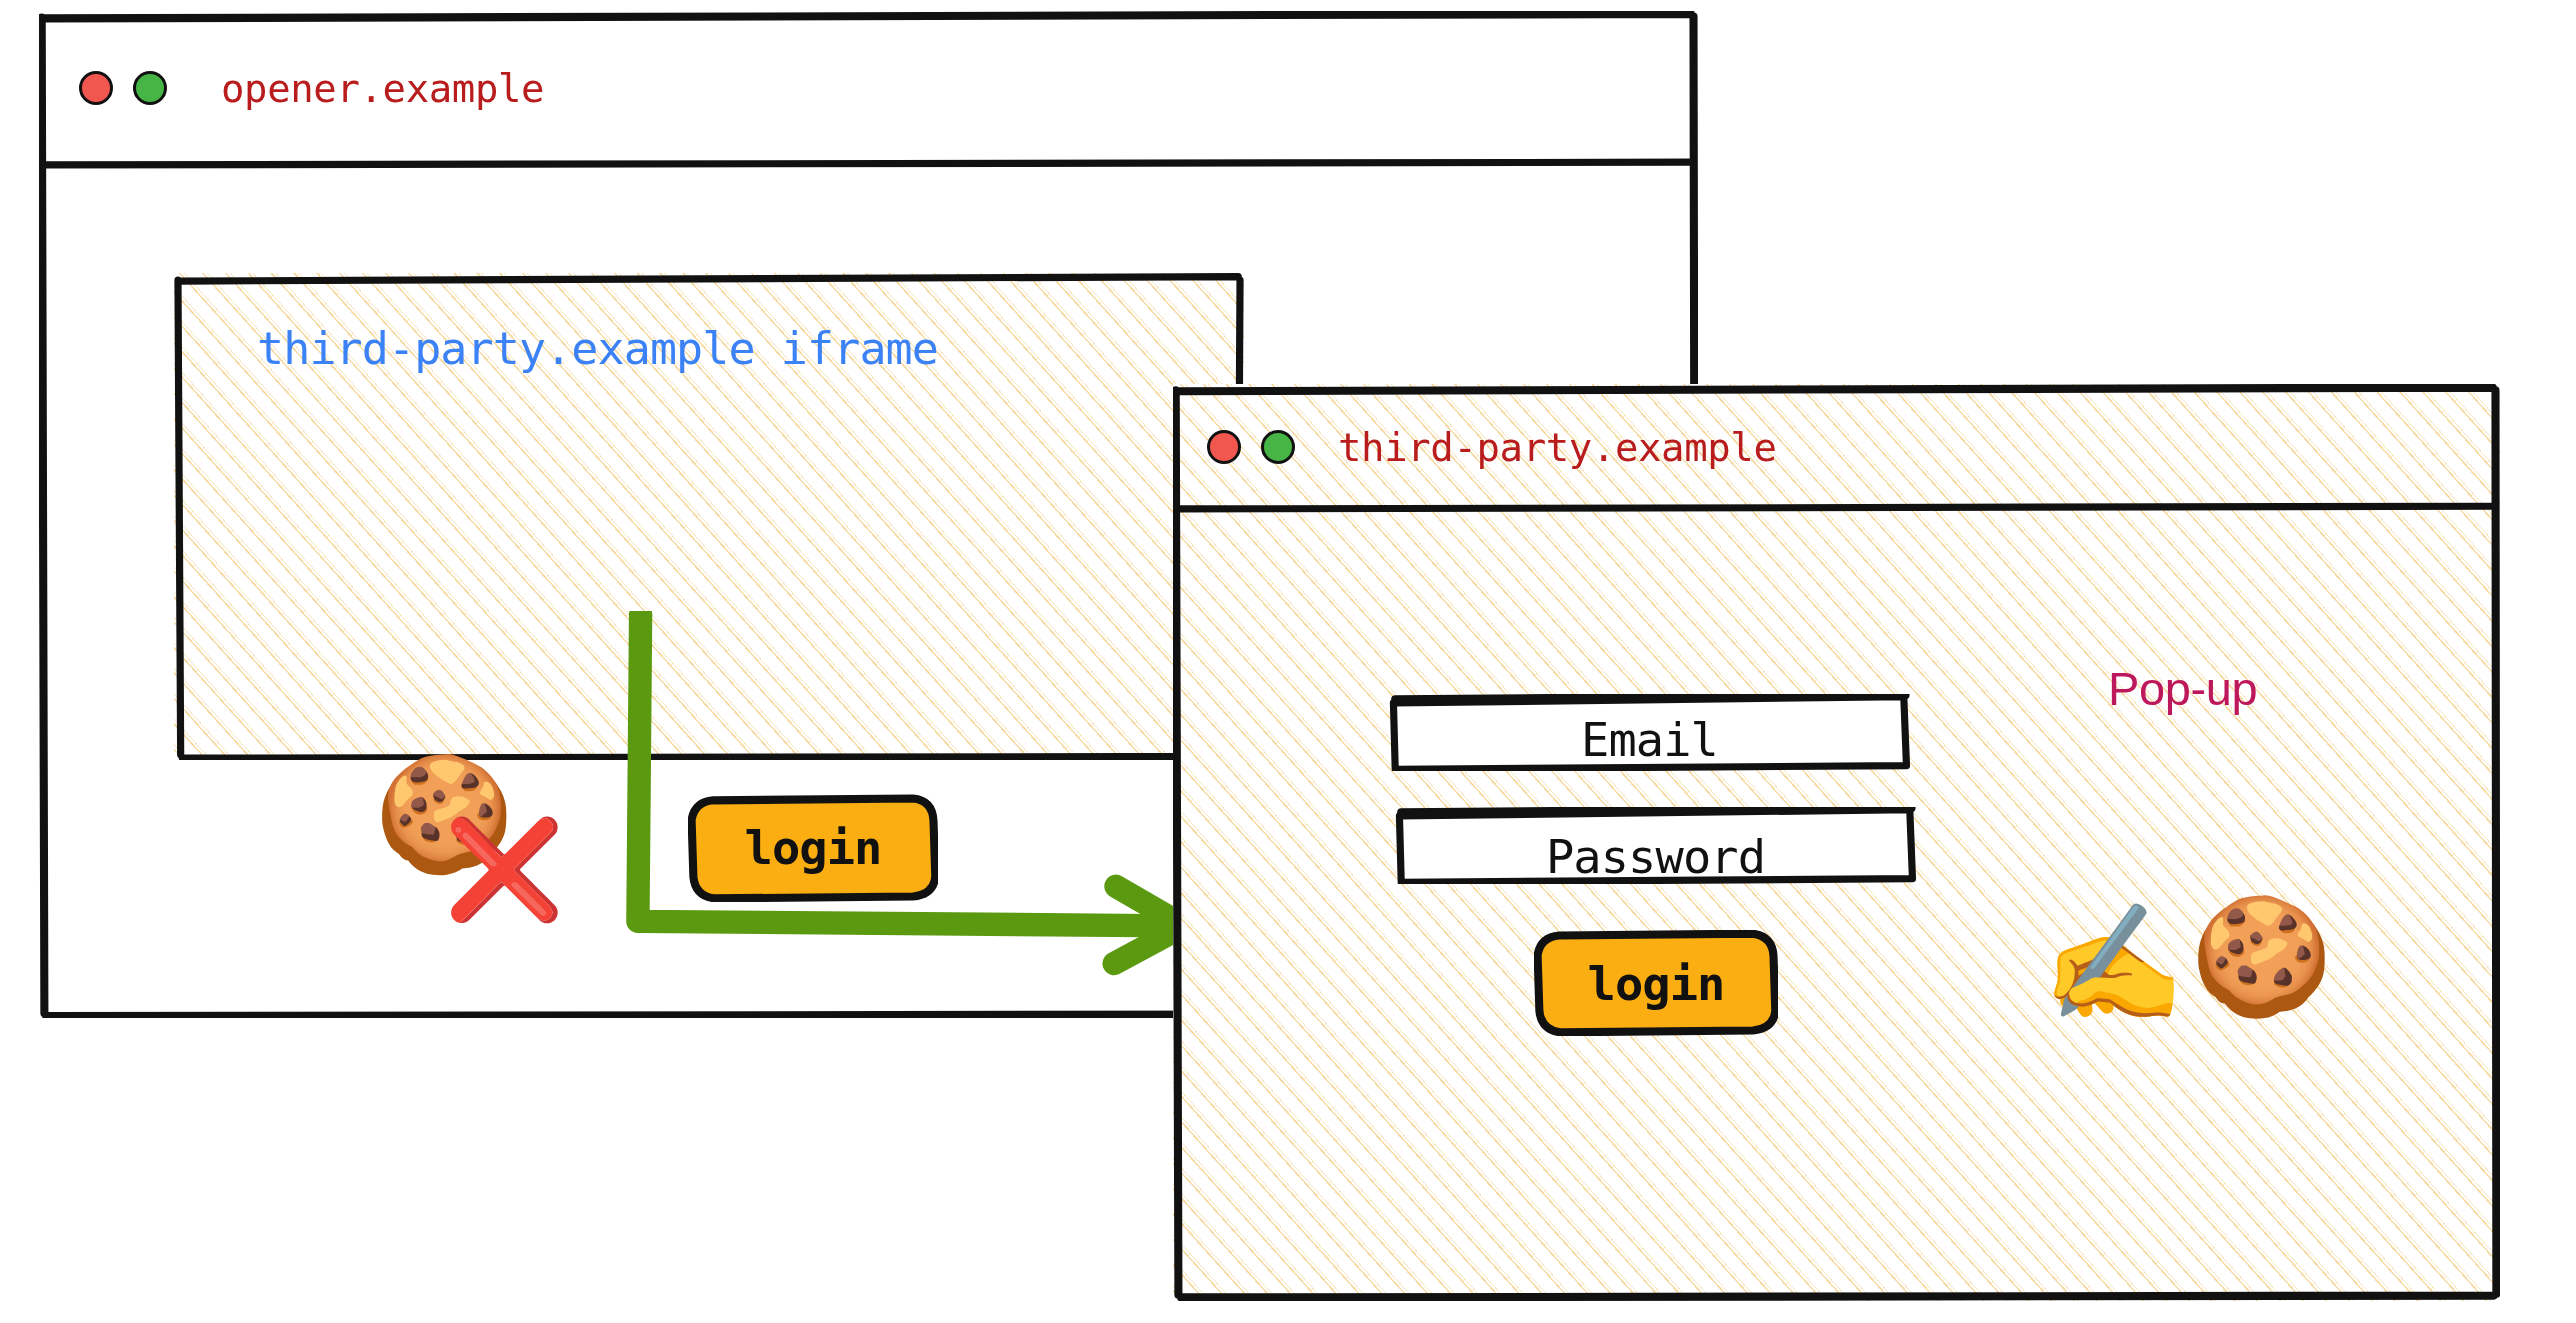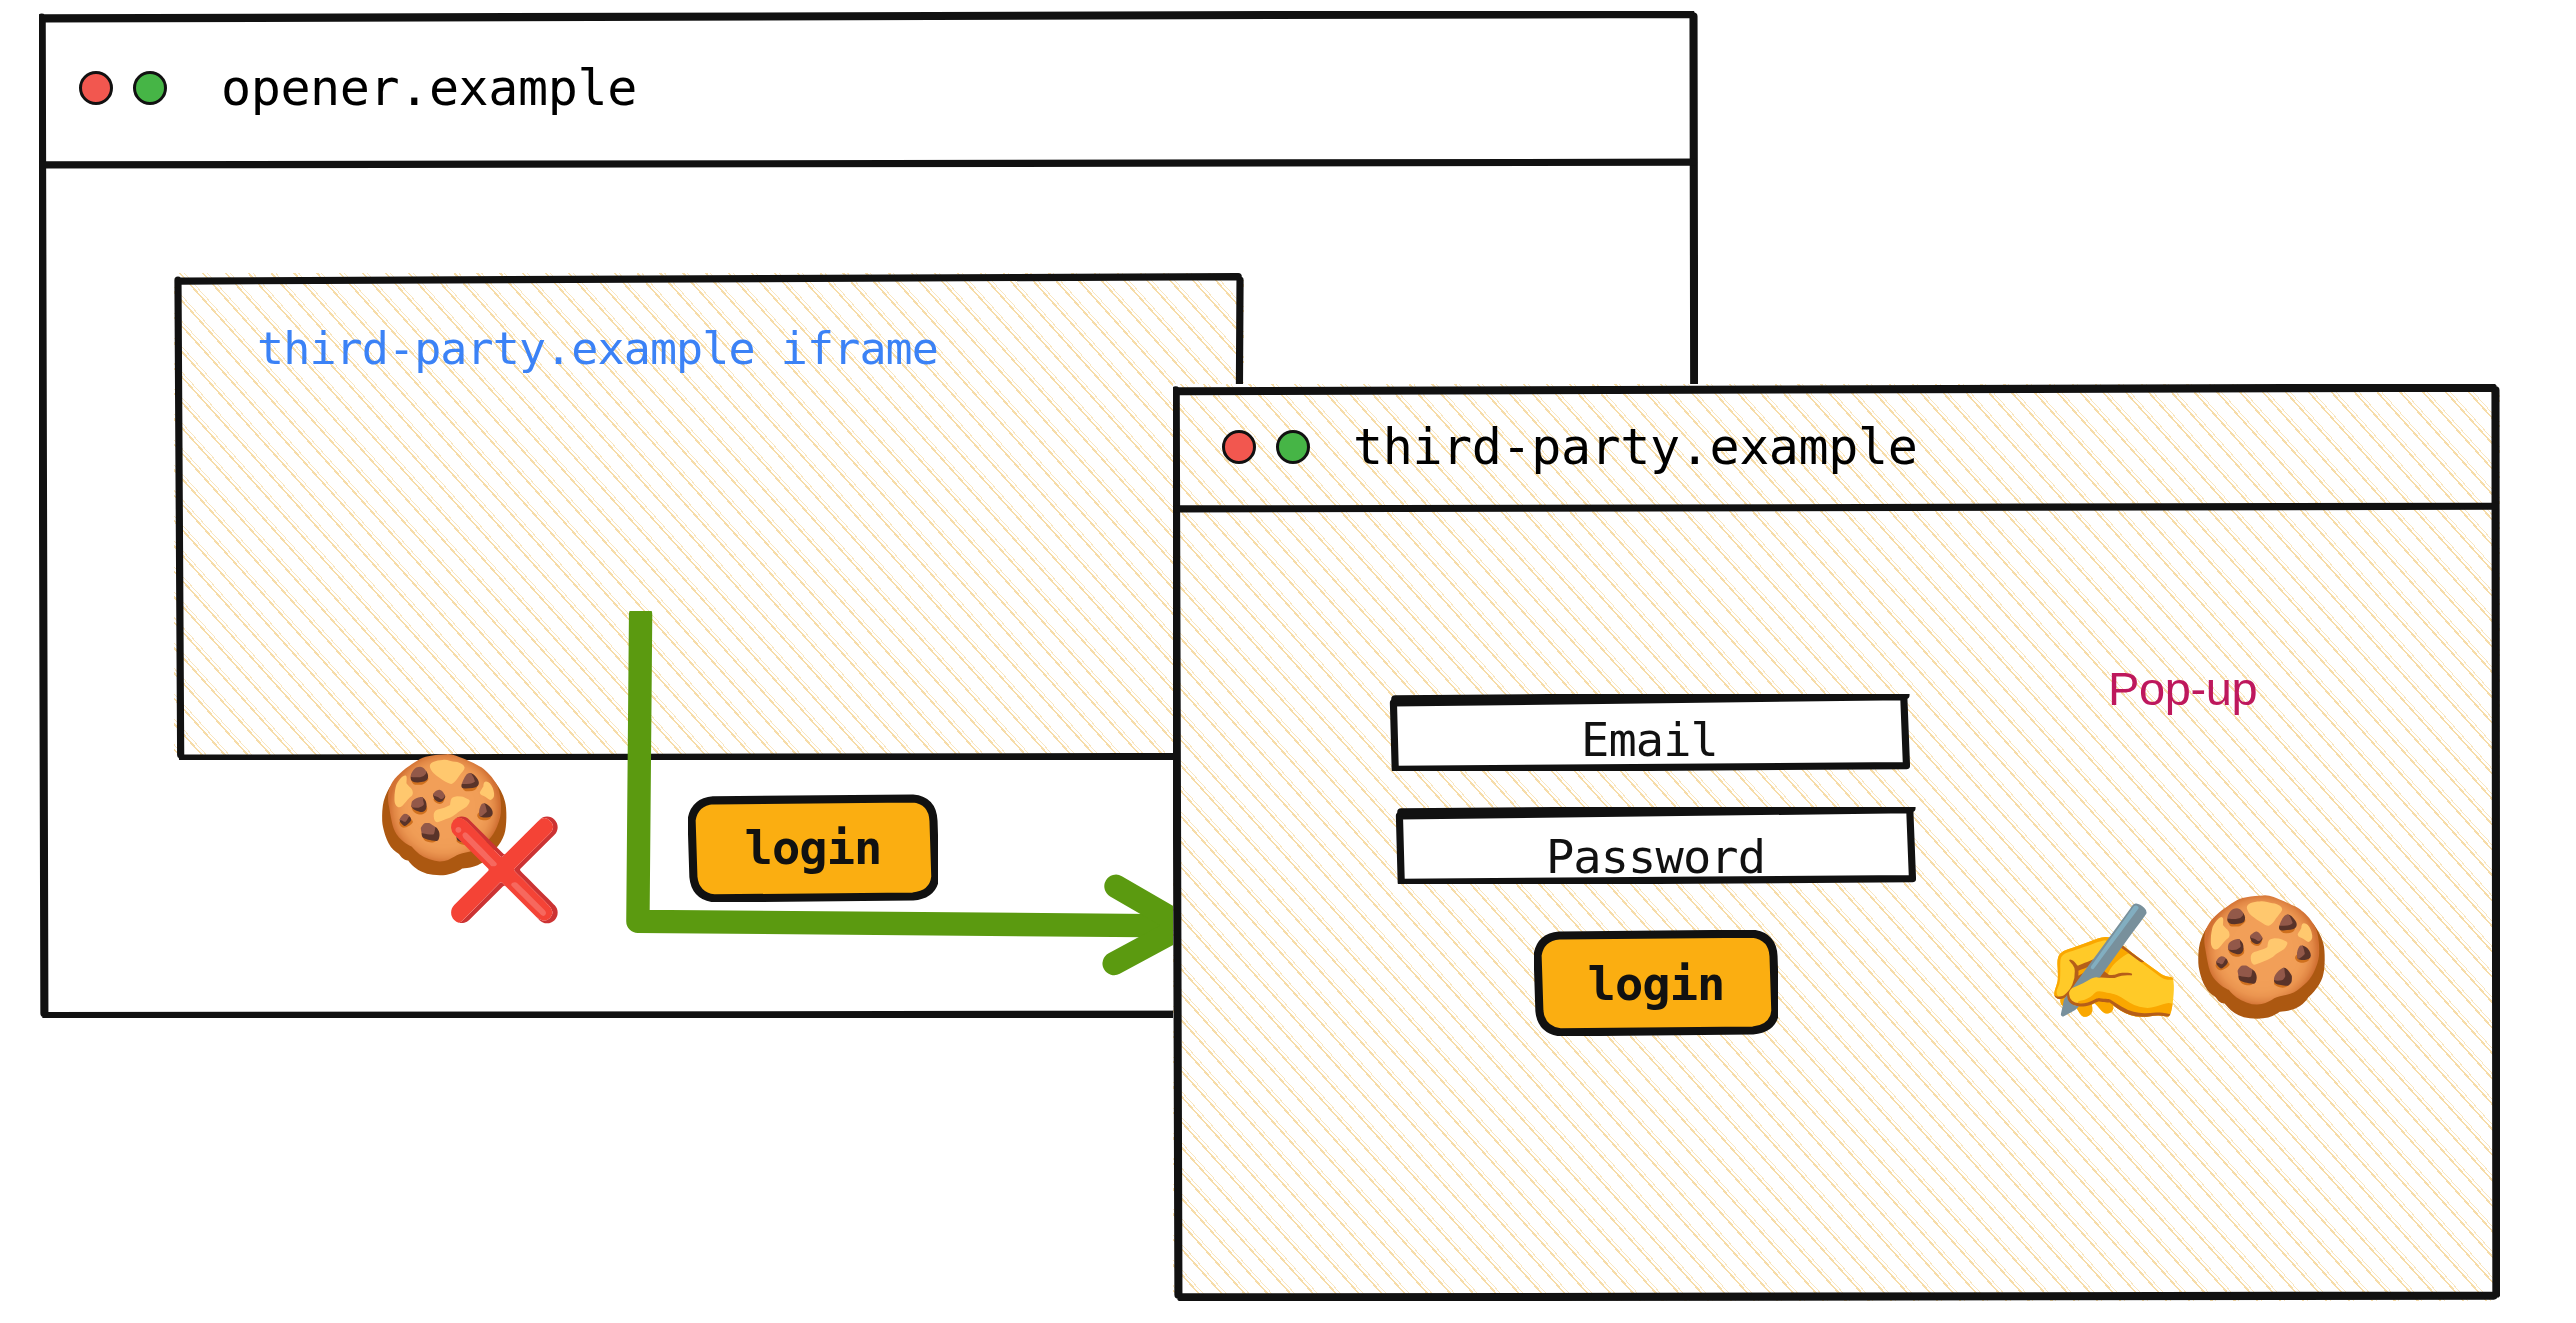--- a/index.html
+++ b/index.html
@@ -63,22 +63,22 @@
     height: 34px;
     border-radius: 50%;
     border: 3.6px solid #111111;
     box-sizing: border-box;
   }
   .dot.red   { background: #f2574f; }
   .dot.green { background: #46b546; }
 
   .win-title {
     font-family: "DejaVu Sans Mono", monospace;
-    font-size: 50px;
-    color: #000000;
+    font-size: 39px;
+    color: #b91c1c;
     letter-spacing: -0.4px;
     white-space: nowrap;
   }
 
   
   #opener-window {
     left: 39px;
     top: 10.8px;
     width: 1659px;
     height: 1007px;
@@ -111,21 +111,21 @@
 
   
   #popup-window {
     left: 1173px;
     top: 384px;
     width: 1327px;
     height: 917px;
   }
   #popup-window .titlebar {
     height: 126px;
-    padding-left: 49px;
+    padding-left: 34px;
     text-align: center;
   }
   #popup-titlebar-dots { margin-right: 43px; }
 
   
   svg.sketch { display: block; }
 
   
   .btn-login {
     position: absolute;

